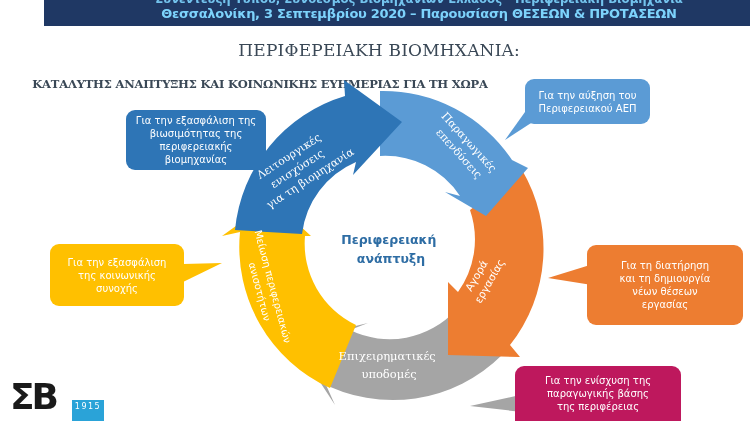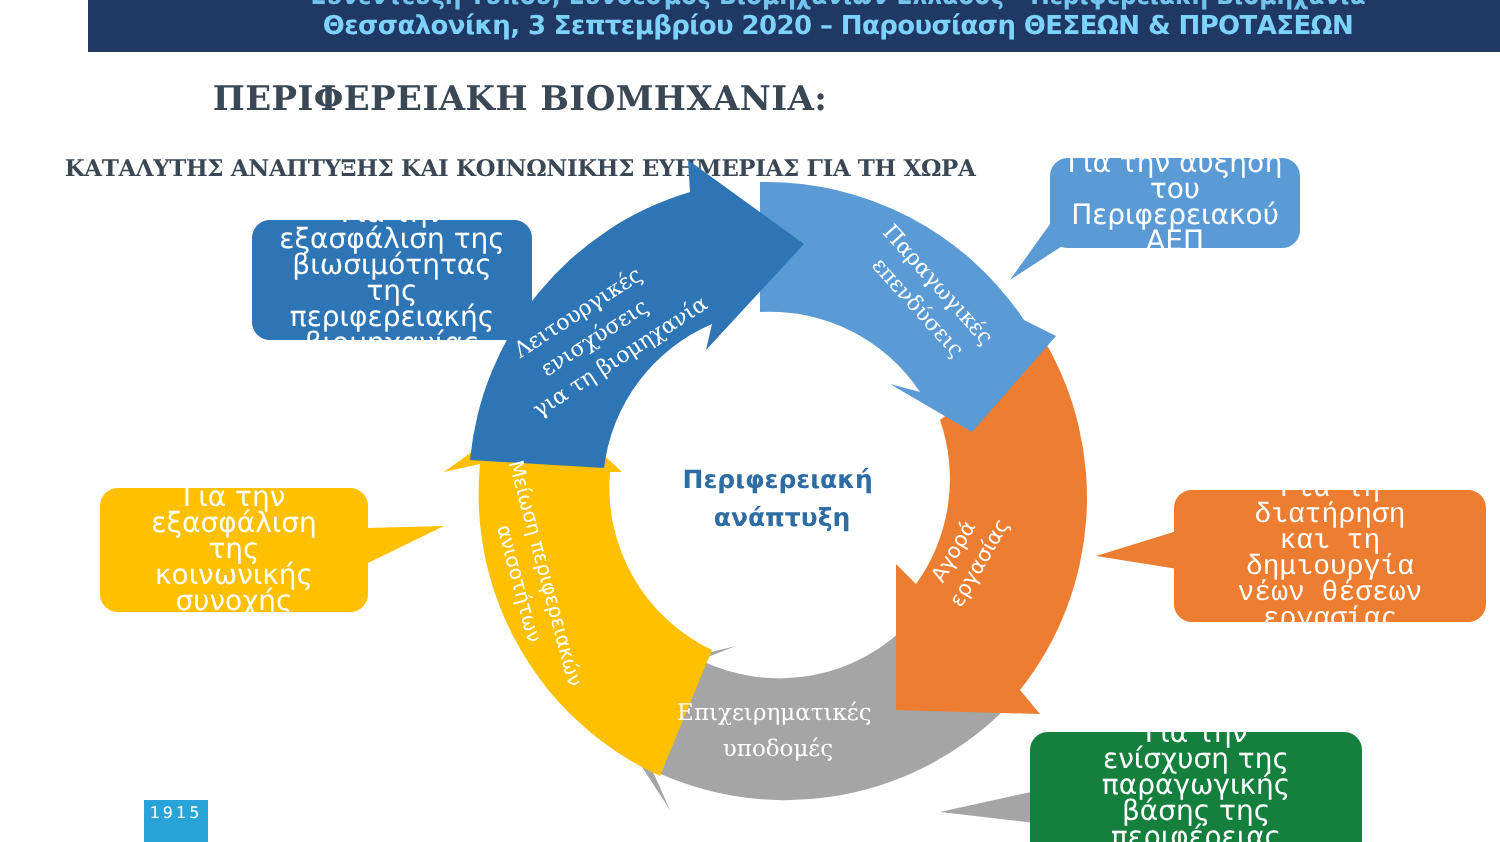--- a/index.html
+++ b/index.html
@@ -1,23 +1,23 @@
 <!DOCTYPE html>
 <html><head>
 <meta charset="utf-8">
 <style>
   html, body { margin:0; padding:0; }
   body { width:750px; height:421px; overflow:hidden; background:#ffffff; position:relative; font-family:"DejaVu Sans", sans-serif; }
   .header { position:absolute; left:0; top:0; width:750px; height:26px; background:#1f3864; color:#7dd3fc; overflow:hidden;margin-left:44px; }
   .header .line1 { position:absolute; left:0; right:0; top:-9px; text-align:center; font-family:"DejaVu Sans Condensed","DejaVu Sans", sans-serif; font-weight:bold; font-size:13px; white-space:nowrap; opacity:0.9; }
   .header .line2 { position:absolute; left:0; right:0; top:6px; text-align:center; font-family:"DejaVu Sans", sans-serif; font-weight:bold; font-size:13px; letter-spacing:-0.3px; white-space:nowrap; }
-  .title1 { position:absolute; left:0; width:520px; top:40px; text-align:center; font-family:"DejaVu Serif", serif; font-weight:bold; font-size:17px; color:#3a4856; letter-spacing:0.2px; }
+  .title1 { position:absolute; left:0; width:520px; top:40px; text-align:right; font-family:"DejaVu Serif", serif; font-weight:normal; font-size:17px; color:#3a4856; letter-spacing:0.2px; }
   .title2 { position:absolute; left:0; width:520px; top:77px; text-align:center; font-family:"DejaVu Serif", serif; font-weight:bold; font-size:11.5px; color:#3a4856; white-space:nowrap; letter-spacing:-0.2px; }
   svg.ring { position:absolute; left:0; top:0; }
-  .callout { position:absolute; border-radius:9px; color:#ffffff; font-family:"DejaVu Sans", sans-serif; font-size:14px; line-height:13px; text-align:center; display:flex; align-items:center; justify-content:center; box-sizing:border-box; padding:4px 8px; }
+  .callout { position:absolute; border-radius:9px; color:#ffffff; font-family:"DejaVu Sans", sans-serif; font-size:10px; line-height:13px; text-align:center; display:flex; align-items:center; justify-content:center; box-sizing:border-box; padding:4px 8px; }
   .logo { position:absolute; left:10px; top:380px; width:200px; height:36px; }
   .logo .sigma { position:absolute; left:0; top:-2px; font-family:"DejaVu Sans", sans-serif; font-weight:bold; font-size:36px; color:#1a1a1a; letter-spacing:-3px; line-height:38px; }
   .logo .eo { position:absolute; left:62px; top:1px; font-family:"DejaVu Sans", sans-serif; font-weight:bold; font-size:15px; color:#1a1a1a; line-height:16px; letter-spacing:1px;margin-top:20px; }
   .logo .year { position:absolute; left:62px; top:20px; width:32px; height:30px; background:#2aa3d8; color:#ffffff; font-size:8px; line-height:13px; text-align:center; letter-spacing:1.5px; font-family:"DejaVu Sans", sans-serif; }
   .logo .name { position:absolute; left:100px; top:1px; font-family:"DejaVu Sans", sans-serif; font-size:8.5px; color:#333333; line-height:12px; letter-spacing:1.6px; }
 </style>
 </head>
 <body>
 
 <div class="header">
@@ -69,20 +69,21 @@
   </text>
 
   <text fill="#2e6da4" font-family="DejaVu Sans, sans-serif" font-size="12.5" font-weight="bold" text-anchor="middle">
     <tspan x="391" y="244">Περιφερειακή</tspan>
     <tspan x="391" y="263">ανάπτυξη</tspan>
   </text>
 </svg>
 
 <div class="callout" style="left:82px; top:110px; width:140px; height:60px; background:#2e75b6;margin-left:44px;">Για την εξασφάλιση της βιωσιμότητας της περιφερειακής βιομηχανίας</div>
 <div class="callout" style="left:525px; top:79px; width:125px; height:45px; background:#5b9bd5;">Για την αύξηση του Περιφερειακού ΑΕΠ</div>
-<div class="callout" style="left:587px; top:245px; width:156px; height:66px; background:#ed7d31; padding:19px 26px;font-family:Liberation Mono, monospace;">Για τη διατήρηση και τη δημιουργία νέων θέσεων εργασίας</div>
-<div class="callout" style="left:515px; top:366px; width:166px; height:55px; background:#15803d; border-bottom-left-radius:0; border-bottom-right-radius:0; padding:4px 28px;">Για την ενίσχυση της παραγωγικής βάσης της περιφέρειας</div>
+<div class="callout" style="left:587px; top:245px; width:156px; height:80px; background:#ed7d31; padding:19px 26px;">Για τη διατήρηση και τη δημιουργία νέων θέσεων εργασίας</div>
+<div class="callout" style="left:515px; top:366px; width:166px; height:55px; background:#be185d; border-bottom-left-radius:0; border-bottom-right-radius:0; padding:4px 28px;">Για την ενίσχυση της παραγωγικής βάσης της περιφέρειας</div>
 <div class="callout" style="left:50px; top:244px; width:134px; height:62px; background:#ffc000; padding:16px 16px;">Για την εξασφάλιση της κοινωνικής συνοχής</div>
 
 <div class="logo">
+  <span class="sigma">ΣΒ</span>
   <span class="eo">ΕΘ</span>
   <span class="year">1915</span>
 </div>
 
 </body></html>

